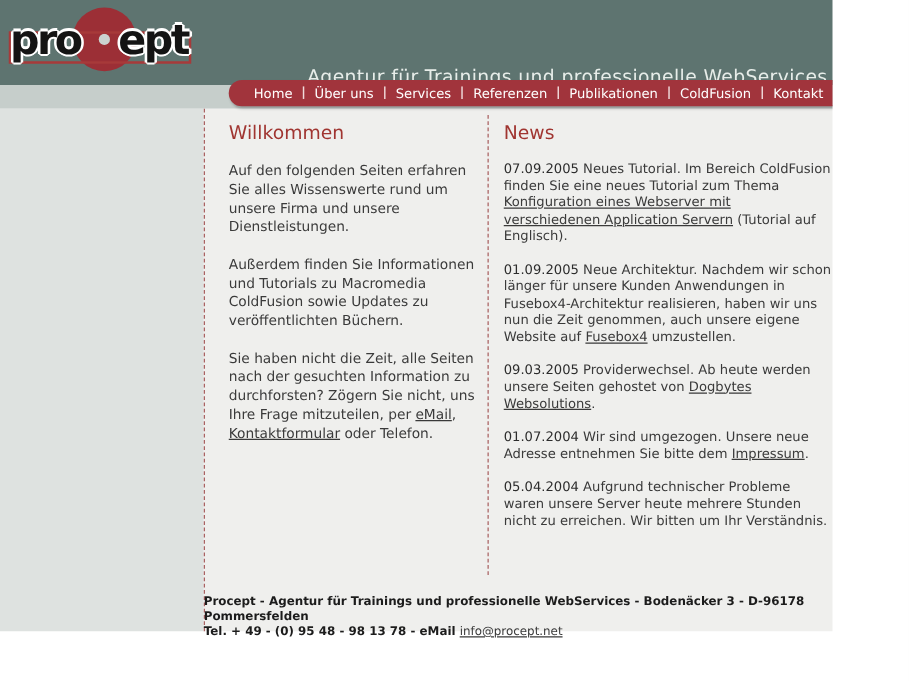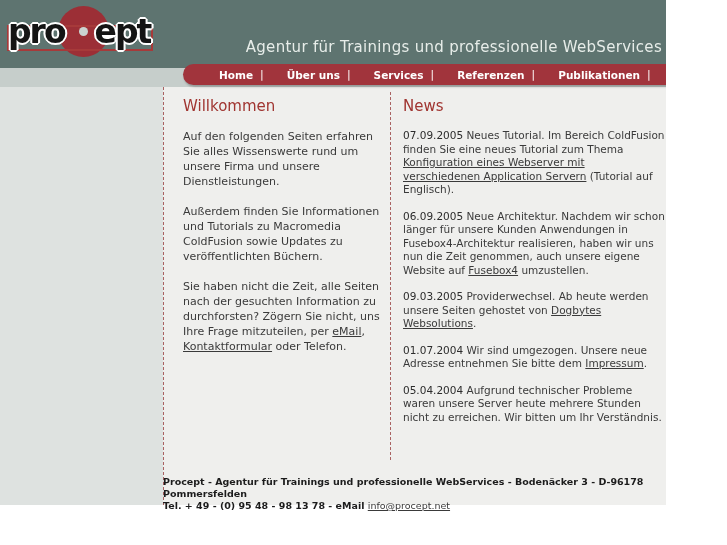--- a/index.html
+++ b/index.html
@@ -22,27 +22,27 @@
              border-radius:50%;background:#cbd3d0;}
   .logo-frame{position:absolute;left:1px;top:21px;width:146px;height:26px;
               border:2px solid #a73a3a;z-index:2;box-sizing:border-box;}
   .logo-text{position:absolute;left:2px;top:8px;z-index:3;font-weight:900;font-size:33px;
              letter-spacing:-2px;color:#141414;white-space:nowrap;
              text-shadow:-2px 0 0 #fff,2px 0 0 #fff,0 -2px 0 #fff,0 2px 0 #fff,
                          -1px -1px 0 #fff,1px 1px 0 #fff,-1px 1px 0 #fff,1px -1px 0 #fff;}
   .logo-gap{display:inline-block;width:30px;}
 
   
-  .tagline{position:absolute;right:4px;top:38px;font-size:15px;color:#e7ede9;letter-spacing:.3px;}
+  .tagline{position:absolute;right:4px;top:52px;font-size:15px;color:#e7ede9;letter-spacing:.3px;}
 
   
   .navbar{position:absolute;left:183px;top:64px;height:21px;background:#a1343c;border-radius:11px;
           display:flex;align-items:center;padding:0 13px;box-shadow:1px 2px 2px rgba(40,40,40,.3);
           white-space:nowrap;z-index:5;}
-  .nav-item{color:#ffffff;font-size:10.5px;font-weight:bold;padding:0 7px;cursor:pointer;margin-left:16px;}
+  .nav-item{color:#ffffff;font-size:10.5px;font-weight:normal;padding:0 7px;cursor:pointer;}
   .nav-sep{color:#f0dada;font-size:10px;font-weight:bold;}
 
   
   .col-left{position:absolute;left:183px;top:97px;width:198px;}
   .col-right{position:absolute;left:403px;top:97px;width:262px;}
   .section-title{font-size:15px;font-weight:normal;color:#a03531;margin:0 0 14px 0;}
   .col-left p{margin:0 0 15px 0;font-size:11px;line-height:15px;color:#3a3a3a;}
   .link{color:#3a3a3a;text-decoration:underline;cursor:pointer;}
 
   
@@ -80,39 +80,39 @@
     <span class="nav-item">Über uns</span>
     <span class="nav-sep">|</span>
     <span class="nav-item">Services</span>
     <span class="nav-sep">|</span>
     <span class="nav-item">Referenzen</span>
     <span class="nav-sep">|</span>
     <span class="nav-item">Publikationen</span>
     <span class="nav-sep">|</span>
     <span class="nav-item">ColdFusion</span>
     <span class="nav-sep">|</span>
-    <span class="nav-item">Englisch</span>
+    <span class="nav-item">Kontakt</span>
     <span class="nav-sep">|</span>
     <span class="nav-item">Impressum</span>
 
   </div>
 
   <div class="col-left">
     <div class="section-title">Willkommen</div>
     <p>Auf den folgenden Seiten erfahren Sie alles Wissenswerte rund um unsere Firma und unsere Dienstleistungen.</p>
     <p>Außerdem finden Sie Informationen und Tutorials zu Macromedia ColdFusion sowie Updates zu veröffentlichten Büchern.</p>
     <p><span>Sie haben nicht die Zeit, alle Seiten nach der gesuchten Information zu durchforsten? Zögern Sie nicht, uns Ihre Frage mitzuteilen, per </span><a class="link">eMail</a><span>, </span><a class="link">Kontaktformular</a><span> oder Telefon.</span></p>
   </div>
 
   <div class="col-right">
     <div class="section-title">News</div>
 
     <div class="news-item"><span class="news-date">07.09.2005</span><span> Neues Tutorial. Im Bereich ColdFusion finden Sie eine neues Tutorial zum Thema </span><a class="link">Konfiguration eines Webserver mit verschiedenen Application Servern</a><span> (Tutorial auf Englisch).</span></div>
 
-    <div class="news-item"><span class="news-date">06.09.2005</span><span> Neue Architektur. Nachdem wir schon länger für unsere Kunden Anwendungen in Fusebox4-Architektur realisieren, haben wir uns nun die Zeit genommen, auch unsere eigene Website auf </span><a class="link">Fusebox4</a><span> umzustellen.</span></div>
+    <div class="news-item"><span class="news-date">01.09.2005</span><span> Neue Architektur. Nachdem wir schon länger für unsere Kunden Anwendungen in Fusebox4-Architektur realisieren, haben wir uns nun die Zeit genommen, auch unsere eigene Website auf </span><a class="link">Fusebox4</a><span> umzustellen.</span></div>
 
     <div class="news-item"><span class="news-date">09.03.2005</span><span> Providerwechsel. Ab heute werden unsere Seiten gehostet von </span><a class="link">Dogbytes Websolutions</a><span>.</span></div>
 
     <div class="news-item"><span class="news-date">01.07.2004</span><span> Wir sind umgezogen. Unsere neue Adresse entnehmen Sie bitte dem </span><a class="link">Impressum</a><span>.</span></div>
 
     <div class="news-item"><span class="news-date">05.04.2004</span><span> Aufgrund technischer Probleme waren unsere Server heute mehrere Stunden nicht zu erreichen. Wir bitten um Ihr Verständnis.</span></div>
 
   </div>
 
   <div class="footer">

